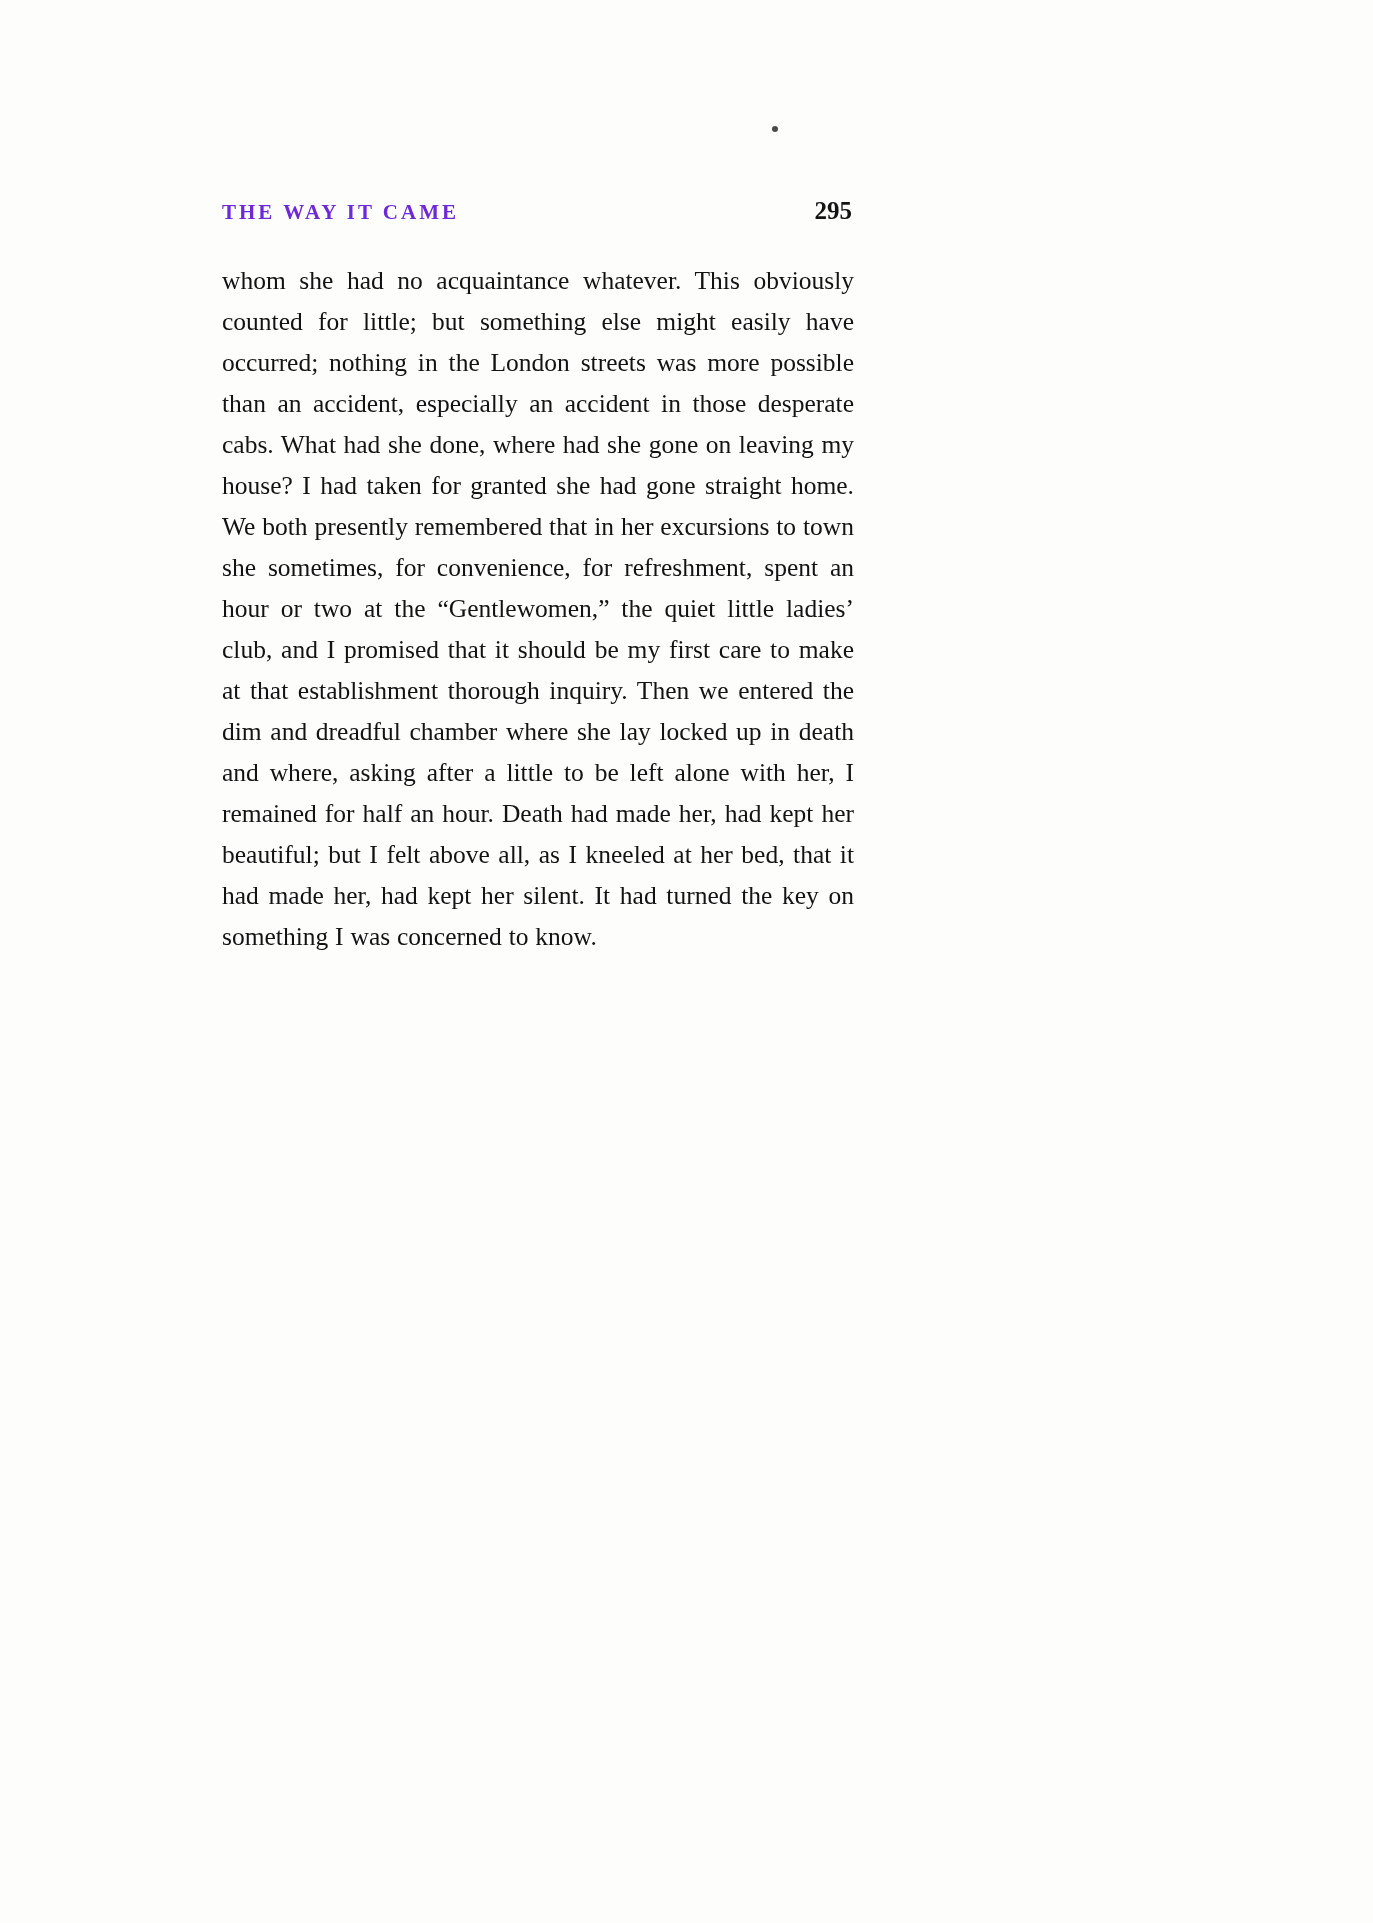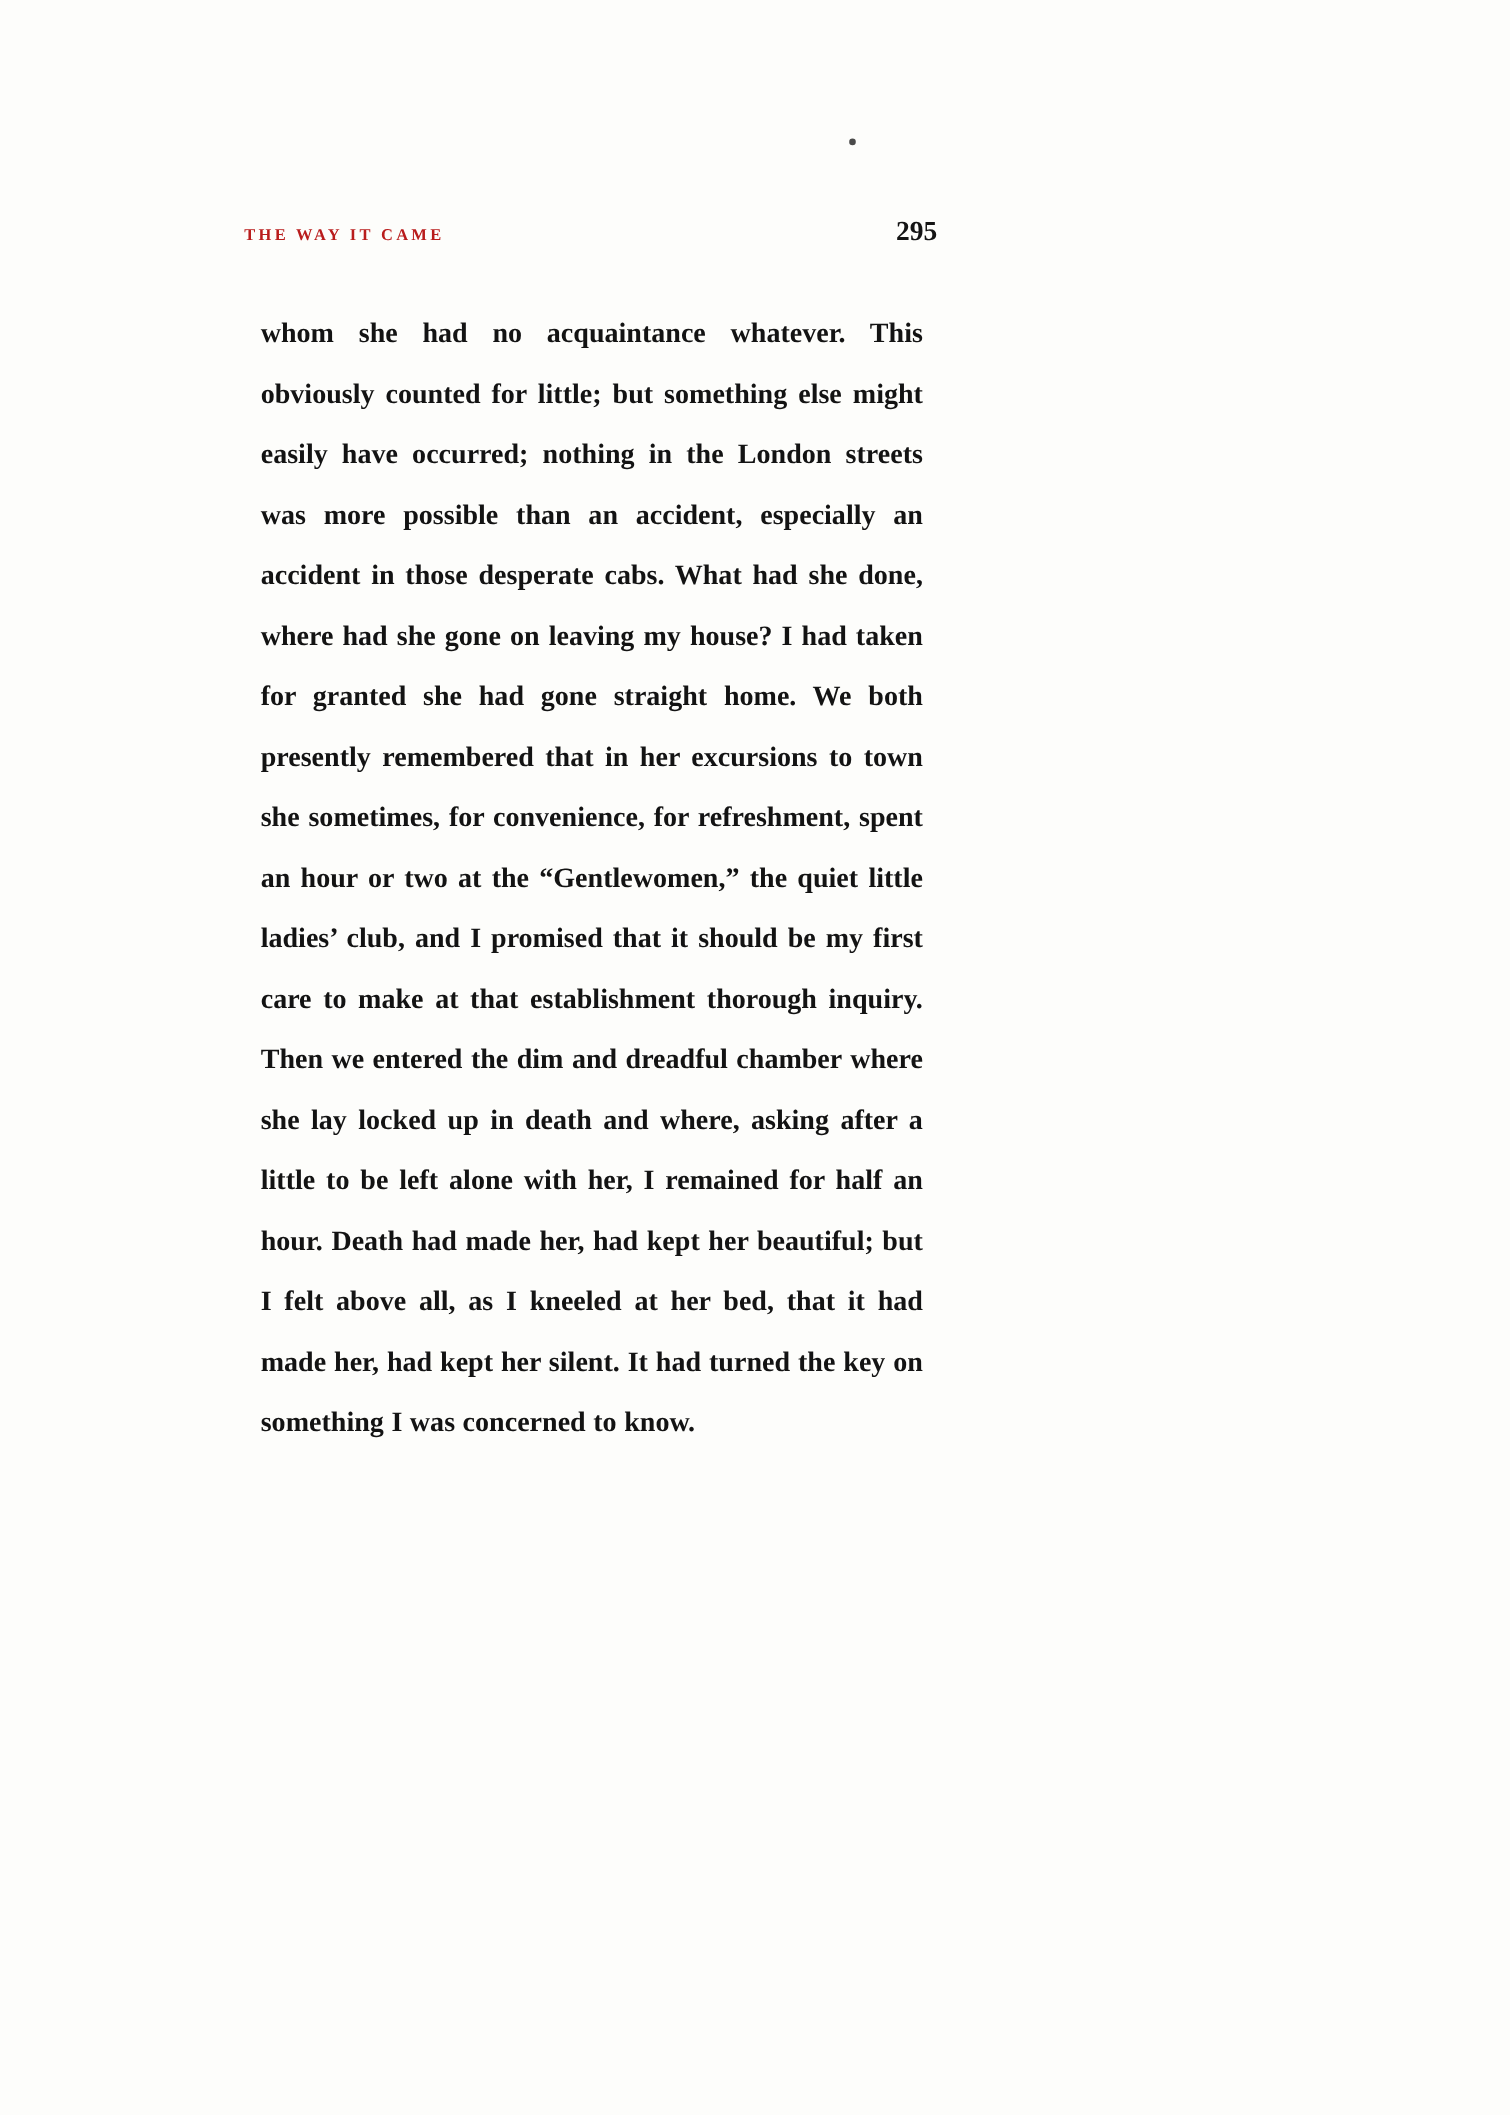--- a/index.html
+++ b/index.html
@@ -37,50 +37,49 @@
     position: absolute;
     left: 222px;
     top: 198px;
     width: 630px;
     display: flex;
     align-items: baseline;
     justify-content: space-between;
   }
   .running-head {
     font-family: "Liberation Serif", serif;
-    font-size: 15px;
+    font-size: 21px;
     letter-spacing: 3.0px;
     font-weight: 700;
-    color: #b91c1c;
+    color: #6d28d9;
     white-space: nowrap;
   }
   .folio {
     font-family: "Liberation Serif", serif;
     font-size: 25px;
     font-weight: 700;
     color: #141414;
     line-height: 1;
   }
   .textblock {
     position: absolute;
     left: 222px;
     top: 260px;
     width: 632px;
   }
   .para {
-    margin: 15px;
+    margin: 0;
     text-align: justify;
     text-justify: inter-word;
     font-size: 25.5px;
-    line-height: 55px;
+    line-height: 41px;
     color: #131313;
     -webkit-hyphens: none;
     hyphens: none;
     word-spacing: 0.5px;
-    font-weight: bold;
   }
   .para + .para {
     text-indent: 32px;
   }
   .para.first {
     text-indent: 0;
   }
 </style>
 </head>
 <body>

